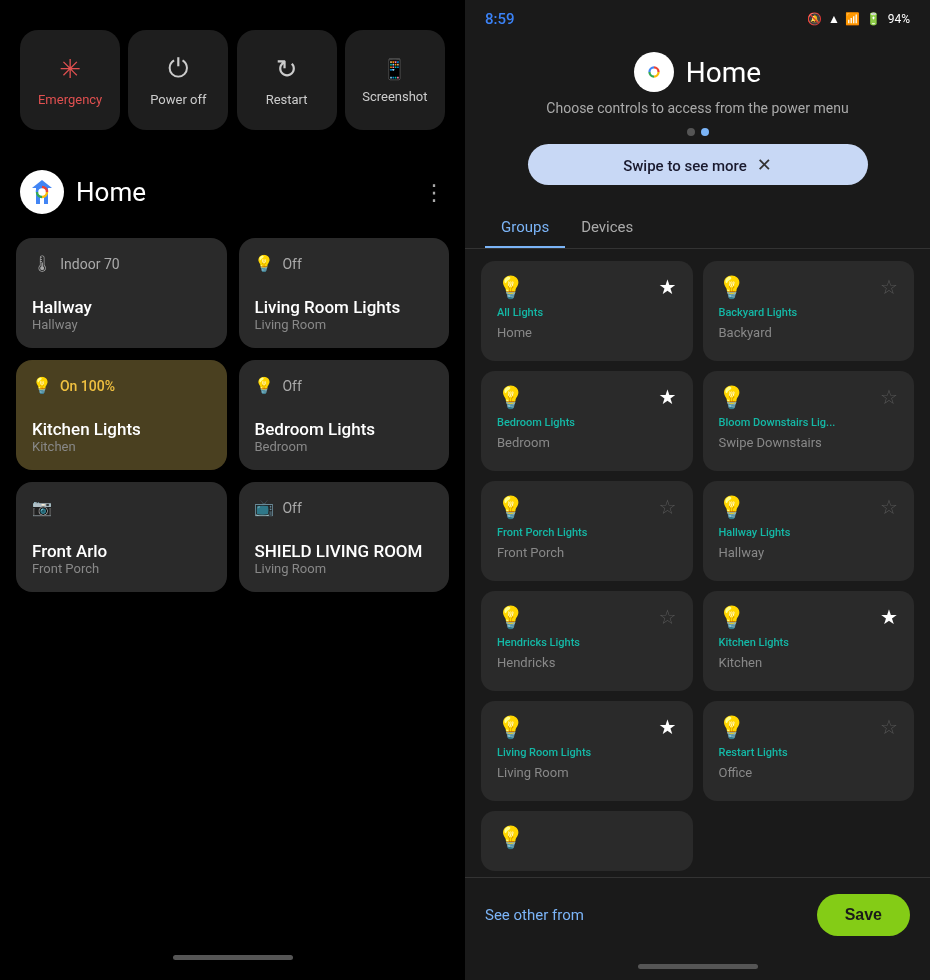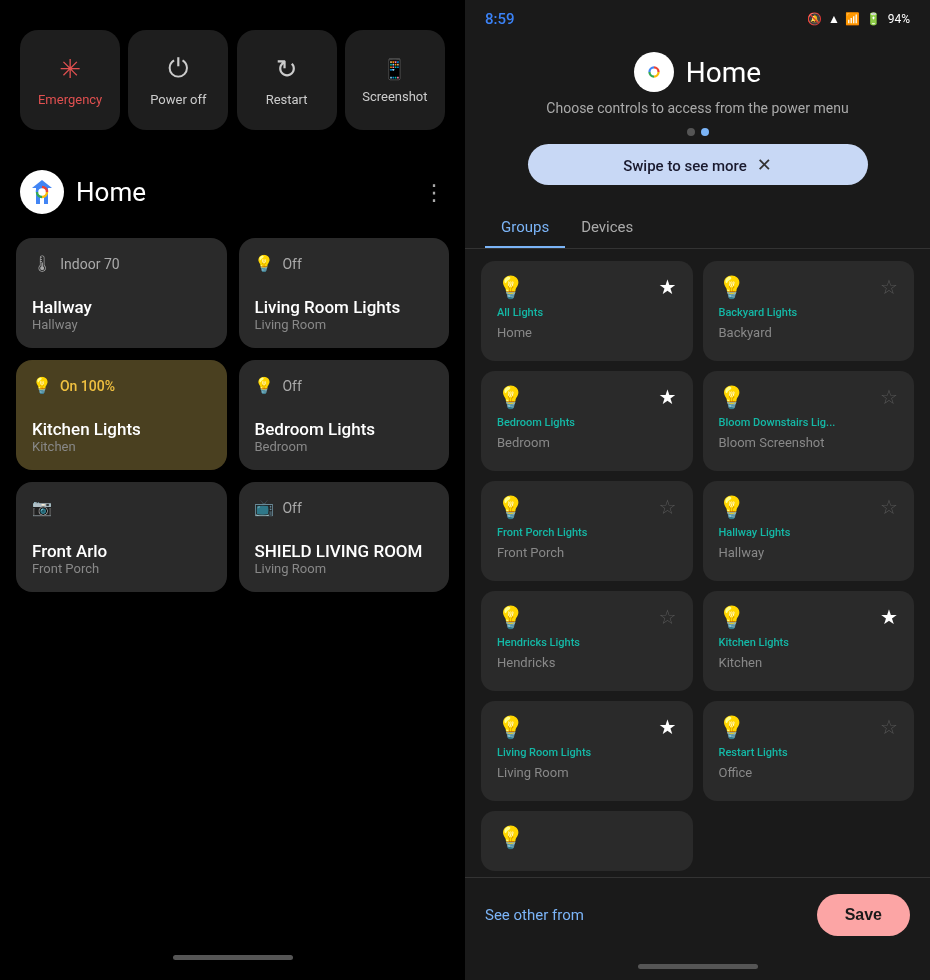--- a/index.html
+++ b/index.html
@@ -343,21 +343,21 @@
       border-top: 1px solid #333;
     }
 
     .see-other-apps {
       color: #7bb4f7;
       font-size: 15px;
       cursor: pointer;
     }
 
     .save-btn {
-      background: #fca5a5;
+      background: #84cc16;
       color: #1a1a1a;
       border: none;
       border-radius: 24px;
       padding: 12px 28px;
       font-size: 16px;
       font-weight: 600;
       cursor: pointer;
     }
 
     .right-nav-bar {
@@ -553,21 +553,21 @@
       <div class="list-card-name">Bedroom Lights</div>
       <div class="list-card-room">Bedroom</div>
     </div>
 
     <div class="list-card">
       <div class="list-card-top">
         <span class="list-card-icon">💡</span>
         <span class="star-icon outline">☆</span>
       </div>
       <div class="list-card-name">Bloom Downstairs Lig...</div>
-      <div class="list-card-room">Bloom Screenshot</div>
+      <div class="list-card-room">Swipe Downstairs</div>
     </div>
 
     <div class="list-card">
       <div class="list-card-top">
         <span class="list-card-icon">💡</span>
         <span class="star-icon outline">☆</span>
       </div>
       <div class="list-card-name">Front Porch Lights</div>
       <div class="list-card-room">Front Porch</div>
     </div>

